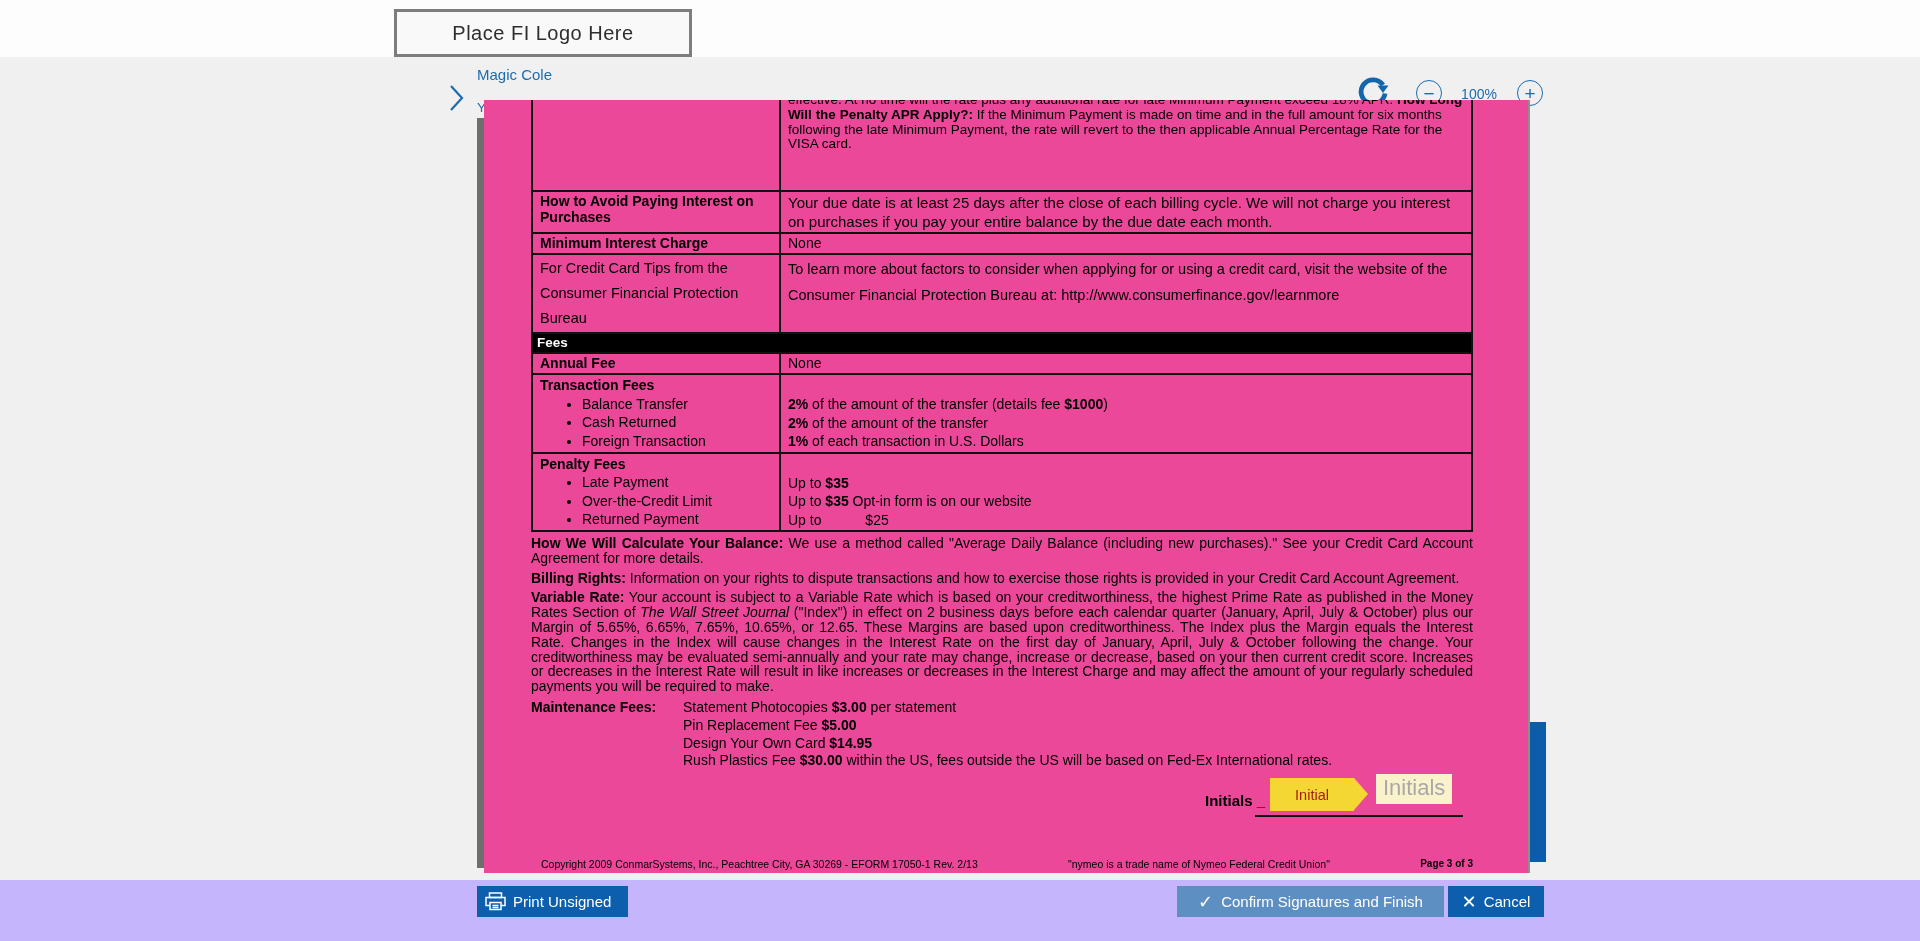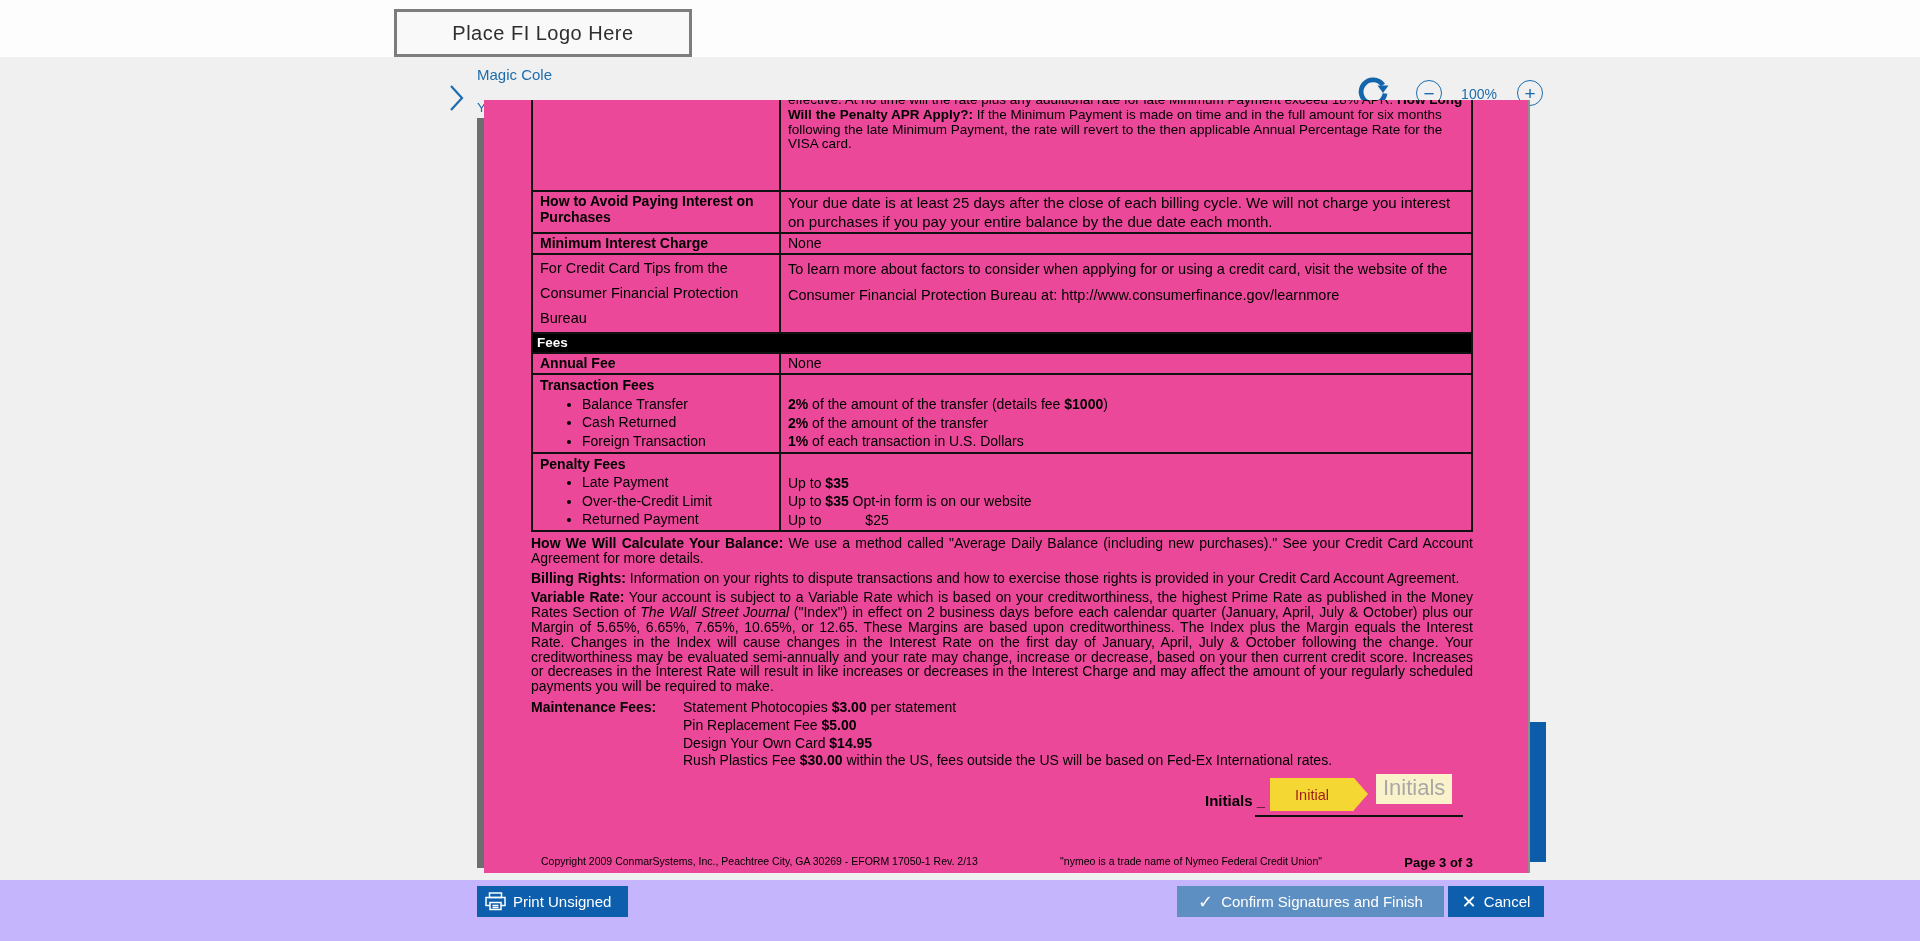--- a/index.html
+++ b/index.html
@@ -53,21 +53,21 @@
   
   .initials-area{position:relative;height:54px;margin-top:6px;}
   .sig-label{position:absolute;left:674px;top:16px;font-weight:bold;font-size:15px;}
   .sig-line{position:absolute;left:724px;top:39px;width:208px;border-top:2px solid #111;}
   .initial-tag{position:absolute;left:739px;top:2px;width:84px;height:33px;background:#f5d733;color:#9e1b1c;display:flex;align-items:center;justify-content:center;font-size:14.5px;cursor:pointer;}
   .initial-tag::after{content:"";position:absolute;right:-14px;top:0;border-top:16.5px solid transparent;border-bottom:16.5px solid transparent;border-left:14px solid #f5d733;}
   .sig-placeholder{position:absolute;left:845px;top:-2px;background:#faf2cb;color:#a8a8a8;font-size:22px;padding:1px 7px 3px 7px;cursor:pointer;}
 
   
   .doc-footer{position:absolute;left:47px;bottom:3px;width:942px;display:flex;justify-content:space-between;font-size:10.5px;box-sizing:border-box;padding-left:10px;}
-  .doc-footer .pagenum{font-weight:bold;font-size:13px;}
+  .doc-footer .pagenum{font-weight:bold;font-size:10px;}
 
   
   .action-bar{position:absolute;left:0;top:880px;width:1920px;height:61px;background:#c4b5fd;}
   .btn{position:absolute;top:6px;height:31px;display:flex;align-items:center;color:#fff;font-size:15px;cursor:pointer;box-sizing:border-box;}
   .btn-print{left:477px;width:151px;background:#0d5fae;padding-left:8px;gap:7px;}
   .btn-confirm{left:1177px;width:267px;background:#5d8fc2;justify-content:center;gap:8px;}
   .btn-cancel{left:1448px;width:96px;background:#0d5fae;justify-content:center;gap:7px;}
   .btn .glyph{font-size:18px;font-weight:300;line-height:1;}
 </style>
 </head>

